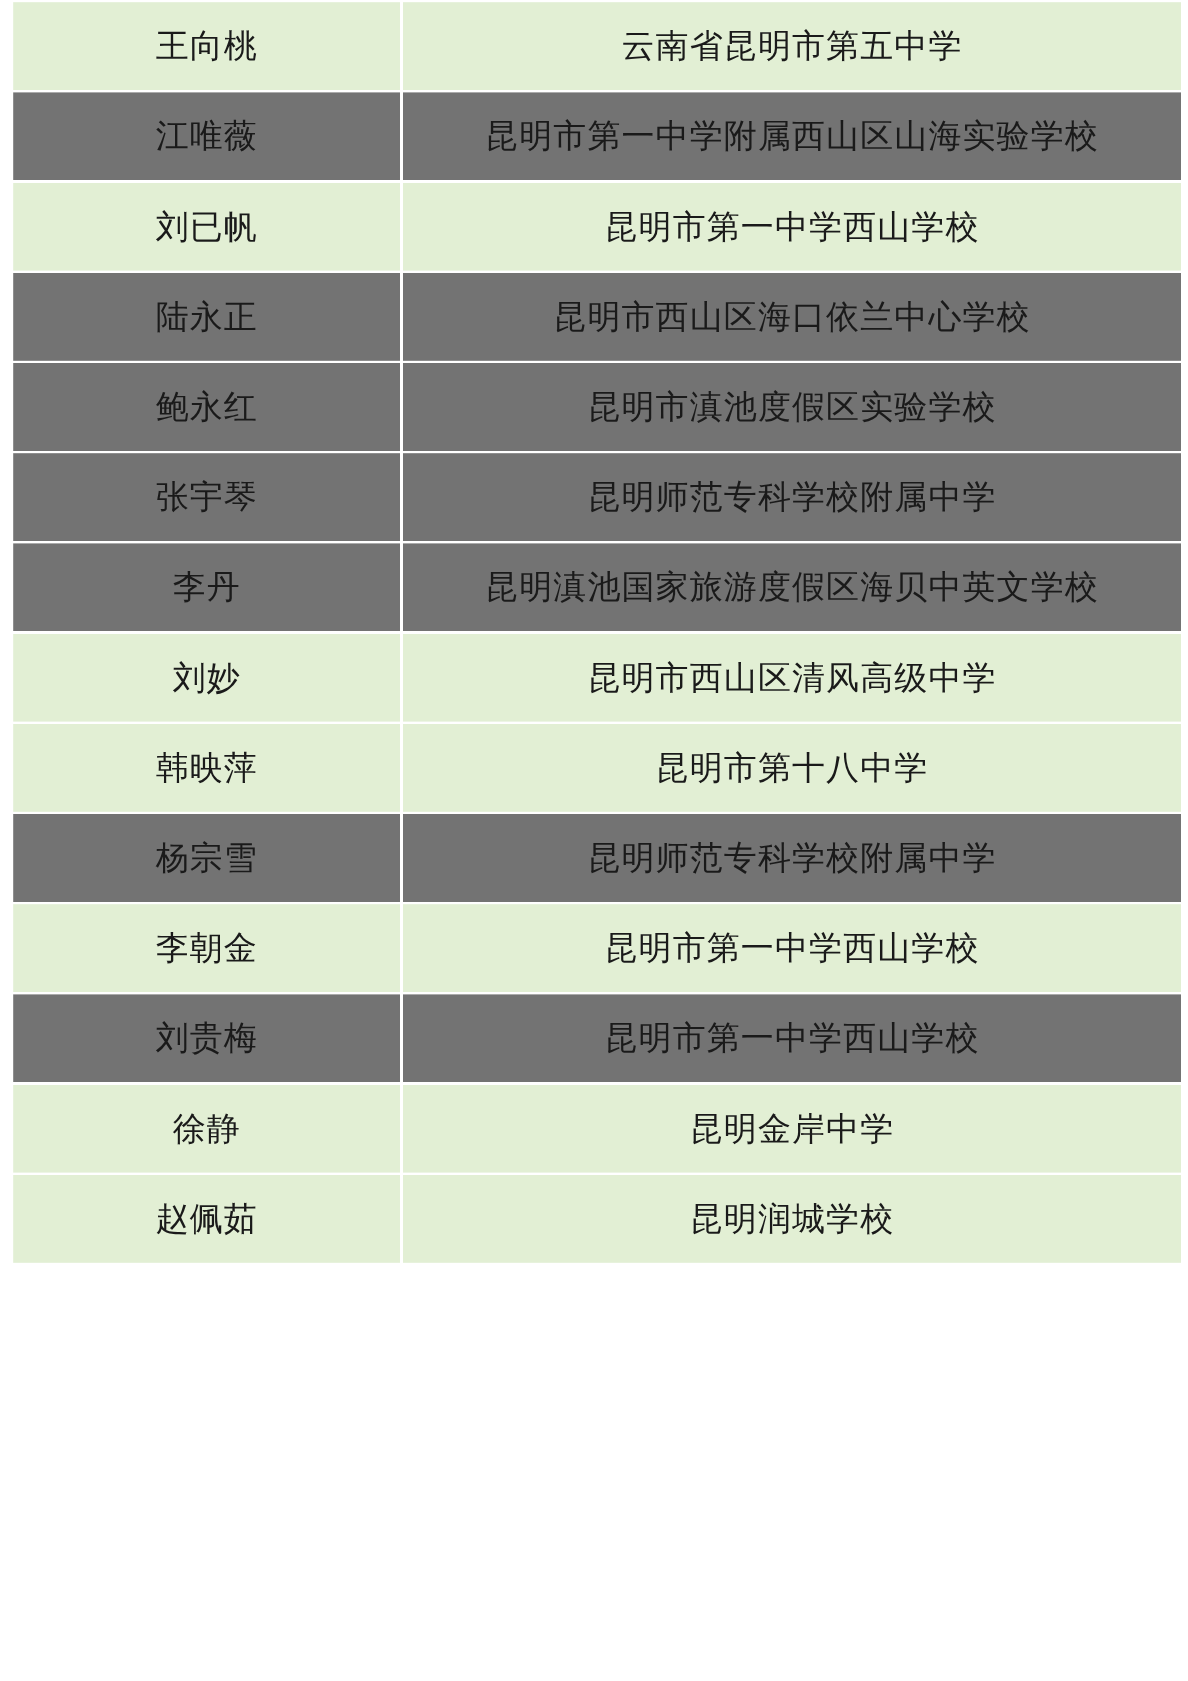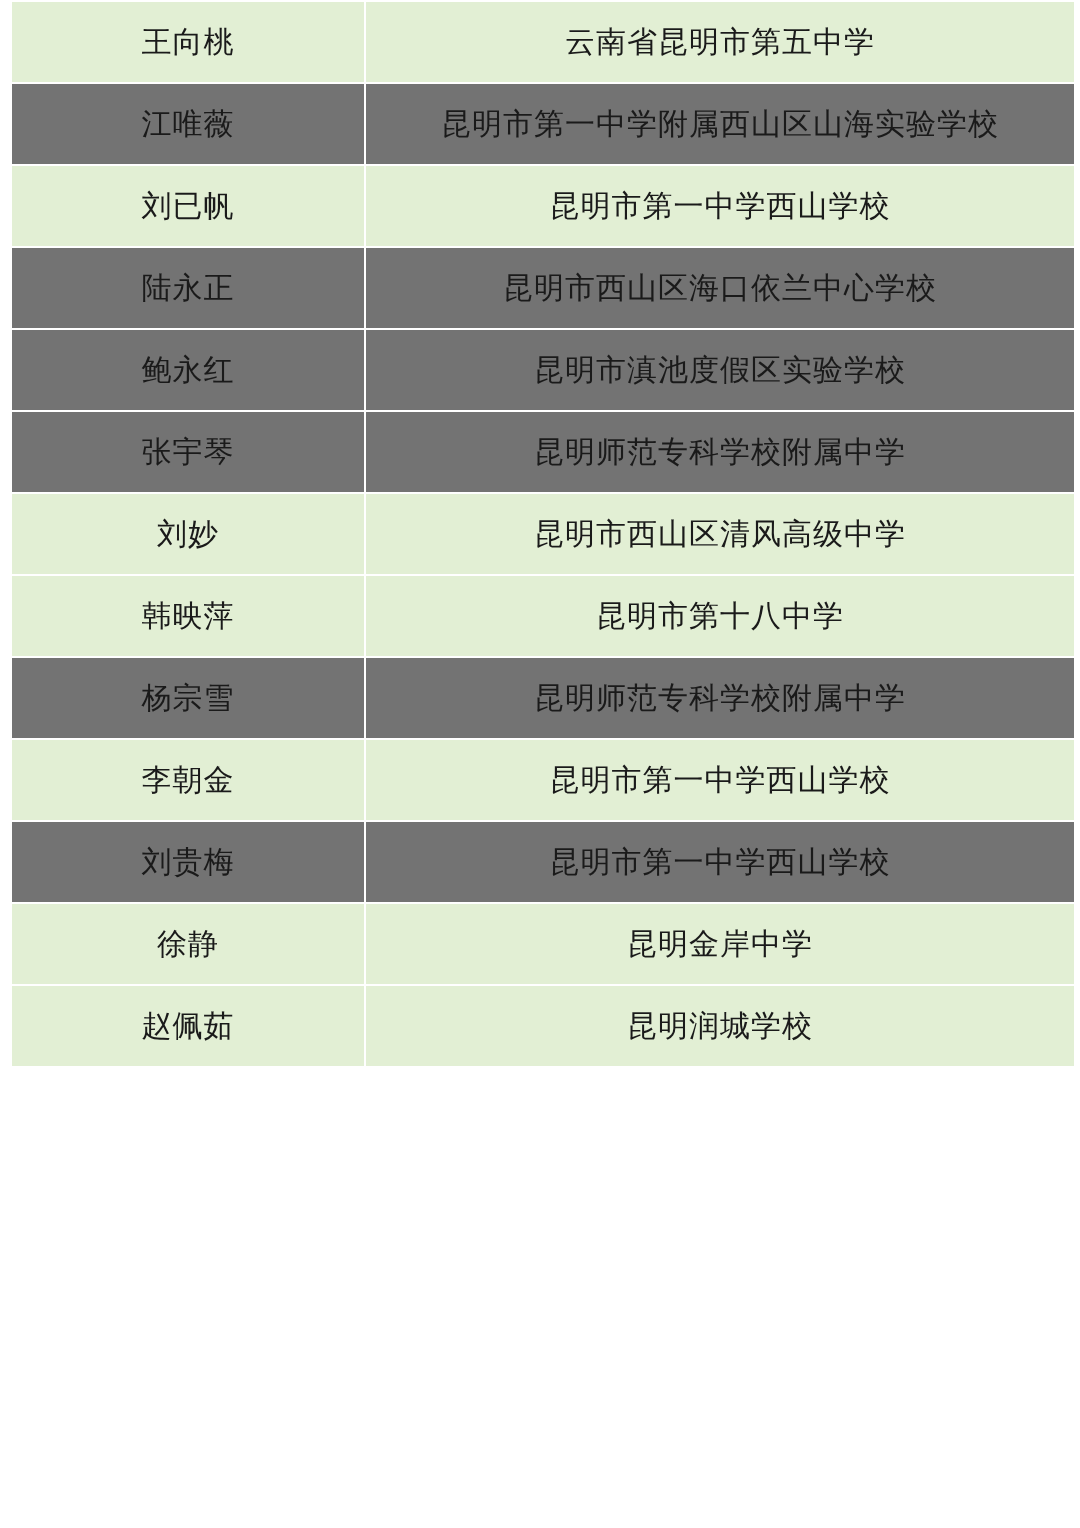--- a/index.html
+++ b/index.html
@@ -74,20 +74,24 @@
           <td class="school-cell">昆明市西山区海口依兰中心学校</td>
         </tr>
         <tr class="row-dark">
           <td class="name-cell">鲍永红</td>
           <td class="school-cell">昆明市滇池度假区实验学校</td>
         </tr>
         <tr class="row-dark">
           <td class="name-cell">张宇琴</td>
           <td class="school-cell">昆明师范专科学校附属中学</td>
         </tr>
+        <tr class="row-dark">
+          <td class="name-cell">李丹</td>
+          <td class="school-cell">昆明滇池国家旅游度假区海贝中英文学校</td>
+        </tr>
         <tr class="row-light">
           <td class="name-cell">刘妙</td>
           <td class="school-cell">昆明市西山区清风高级中学</td>
         </tr>
         <tr class="row-light">
           <td class="name-cell">韩映萍</td>
           <td class="school-cell">昆明市第十八中学</td>
         </tr>
         <tr class="row-dark">
           <td class="name-cell">杨宗雪</td>

